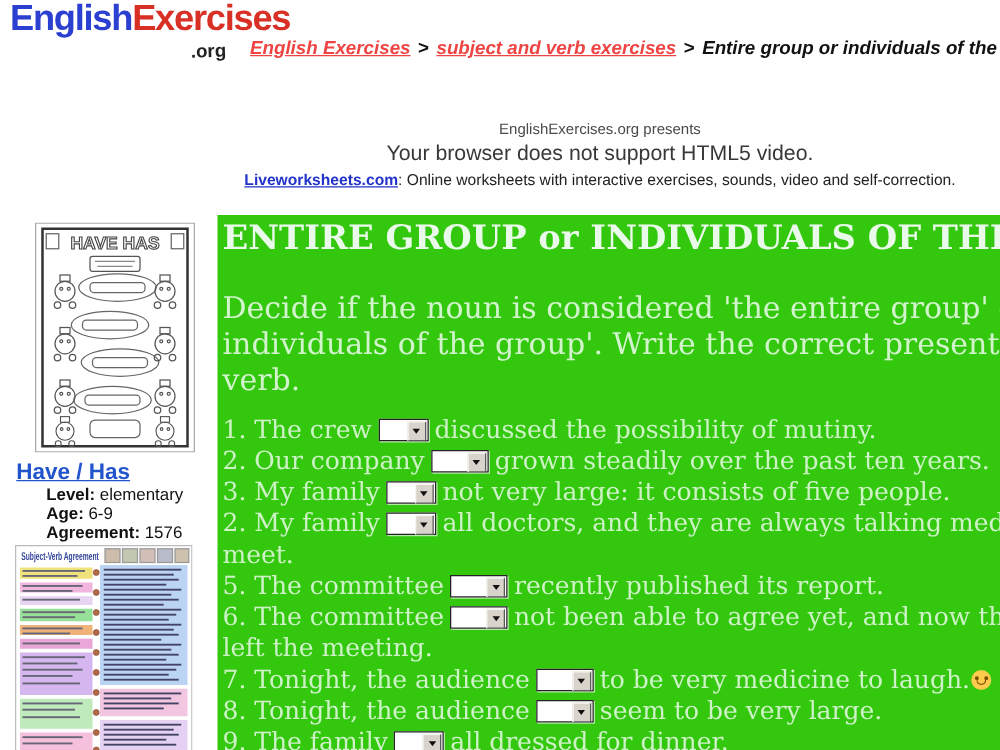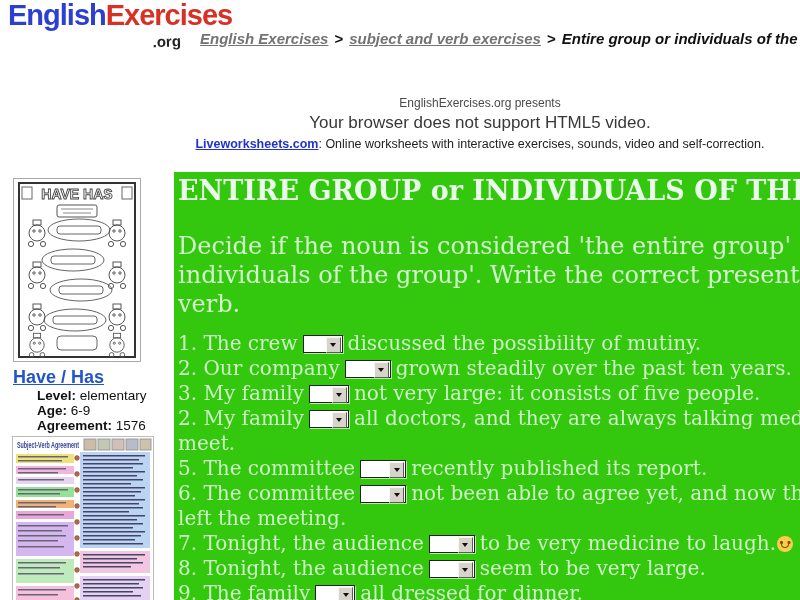--- a/index.html
+++ b/index.html
@@ -9,34 +9,34 @@
   
   .logo{position:absolute;left:8px;top:0;width:185px;cursor:pointer;line-height:30px;}
   .logo .l-main{font-size:29px;font-weight:bold;letter-spacing:-1px;}
   .logo .l-blue{color:#2b3fd0;}
   .logo .l-red{color:#d93026;}
   .logo .l-org{display:block;text-align:right;font-size:15px;font-weight:bold;color:#222;
     margin-top:-6px;padding-right:12px;transform:rotate(-2deg);}
 
   .breadcrumb{position:absolute;left:200px;top:30px;font-size:15px;font-weight:bold;
     font-style:italic;white-space:nowrap;color:#111;}
-  .breadcrumb a{color:#737373;text-decoration:underline;cursor:pointer;}
+  .breadcrumb a{color:#ef4444;text-decoration:underline;cursor:pointer;}
   .breadcrumb .sep{font-style:normal;margin:0 6px;}
 
   
   .video-block{position:absolute;left:0;top:96px;width:960px;text-align:center;color:#333;}
   .vb-line1{font-size:12px;color:#4a4a4a;margin-bottom:3px;}
   .vb-line2{font-size:17px;color:#383838;margin-bottom:4px;}
   .vb-line3{font-size:12.5px;color:#222;}
   .vb-line3 a{color:#2233cc;text-decoration:underline;cursor:pointer;font-weight:bold;}
 
   
   .sidebar{position:absolute;left:0;top:172px;width:174px;}
   .thumb{cursor:pointer;}
-  .thumb1{position:absolute;left:13px;top:6px;}
+  .thumb1{position:absolute;left:28px;top:6px;}
   .ws-info{position:absolute;left:13px;top:198px;font-size:13.5px;line-height:15px;color:#111;}
   .ws-link{font-size:18px;font-weight:bold;color:#2255cc;text-decoration:underline;cursor:pointer;
     display:inline-block;margin-bottom:3px;}
   .ws-info b{font-weight:bold;margin-left:24px;}
   .thumb2{position:absolute;left:12px;top:264px;}
 
   
   .main{position:absolute;left:174px;top:172px;width:826px;height:430px;
     background:#33c70d;color:#cdf2c6;font-family:"DejaVu Serif",serif;
     padding:2px 0 0 4px;box-sizing:border-box;}

